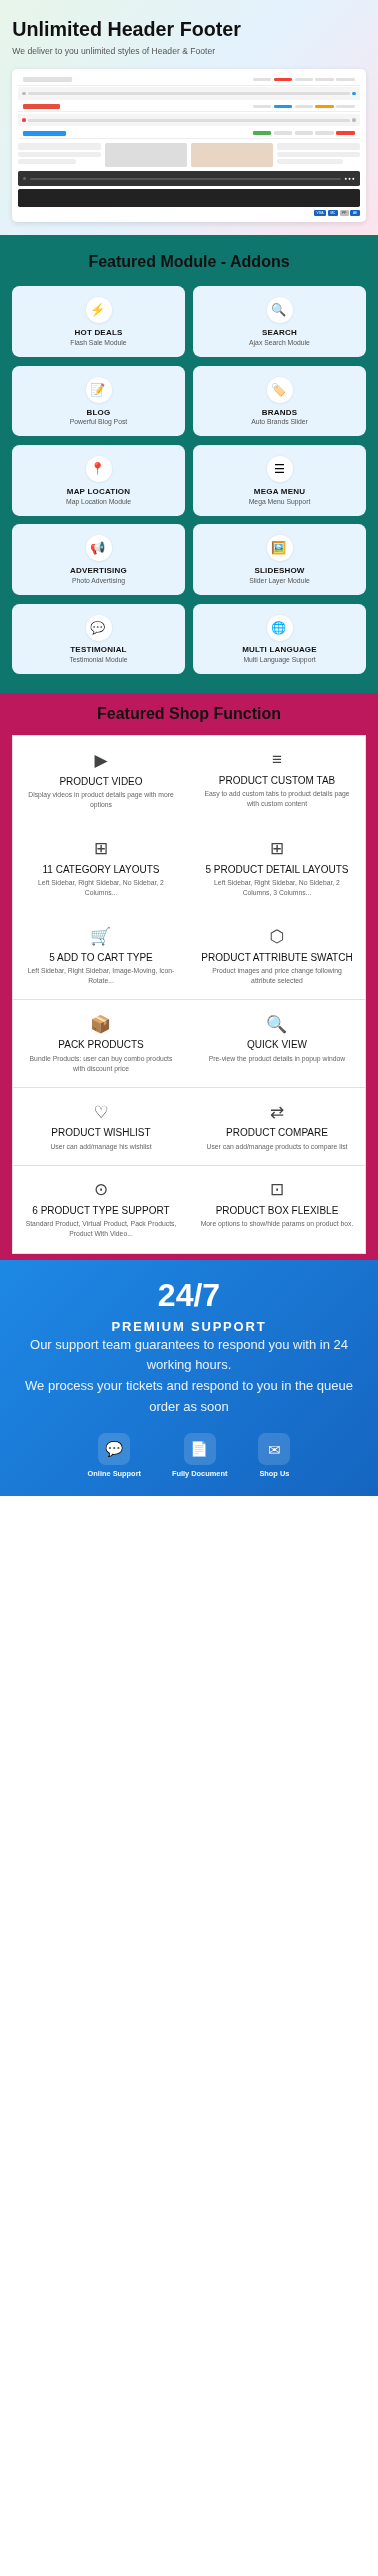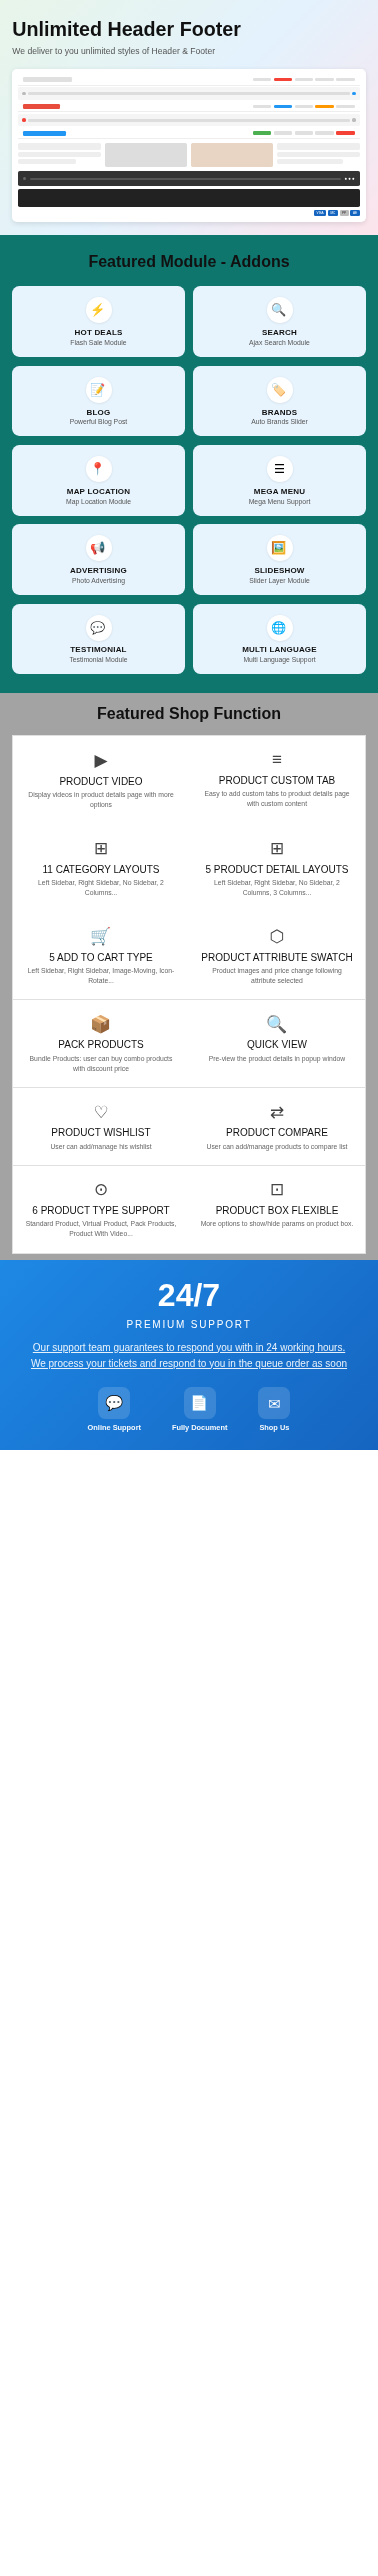--- a/index.html
+++ b/index.html
@@ -177,21 +177,21 @@
       text-transform: uppercase;
       margin-bottom: 1.8px;
     }
     .module-subtitle {
       font-size: 6.8px;
       color: #555;
     }
 
     
     .section-shop-function {
-      background: #a3a3a3;
+      background: #be185d;
       padding: 12.3px 12.3px 6.1px 12.3px;
       text-align: center;
     }
     .section-shop-function h2 {
       font-size: 16px;
       font-weight: 900;
       color: #111;
       margin-bottom: 12.3px;
     }
     .shop-grid {
@@ -234,32 +234,31 @@
       text-align: center;
       color: #fff;
     }
     .support-247 {
       font-size: 32px;
       font-weight: 900;
       line-height: 1;
       margin-bottom: 8px;
     }
     .support-label {
-      font-size: 10px;
-      font-weight: 400;
+      font-size: 13px;
+      font-weight: 700;
       letter-spacing: 1.8px;
       text-transform: uppercase;
-      margin-bottom: 10px;
+      margin-bottom: 1px;
     }
     .support-desc {
-      font-size: 10px;
+      font-size: 13px;
       opacity: 0.9;
       line-height: 1.6;
       margin-bottom: 15.4px;
-      text-decoration: underline;
     }
     .support-icons-row {
       display: flex;
       justify-content: center;
       gap: 31px;
     }
     .support-icon-item {
       display: flex;
       flex-direction: column;
       align-items: center;

